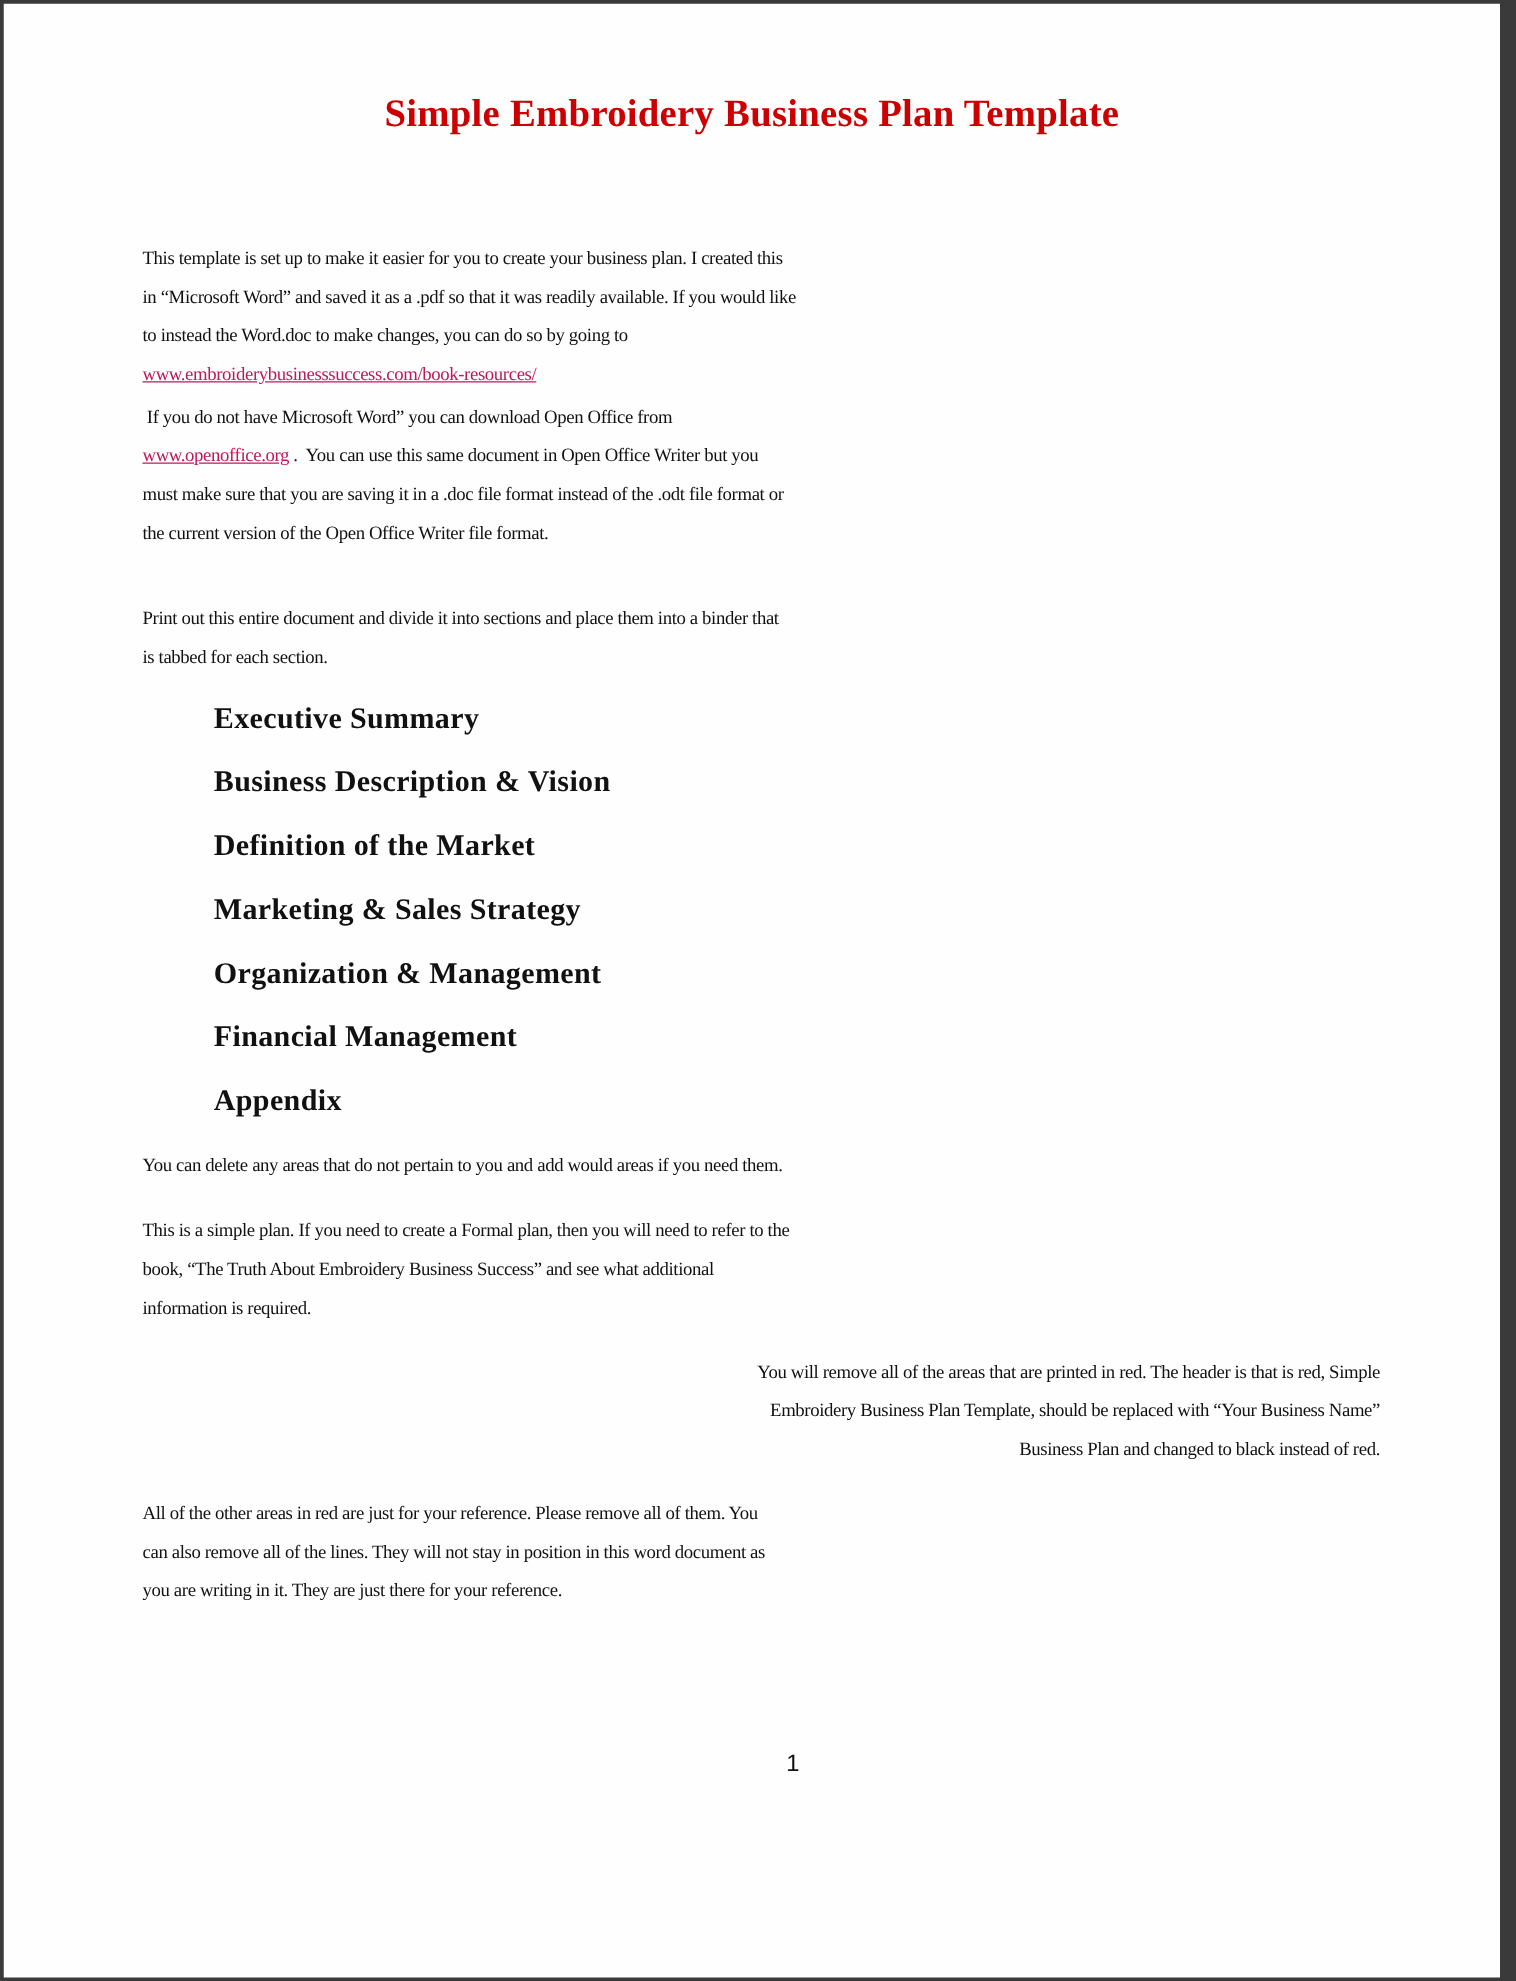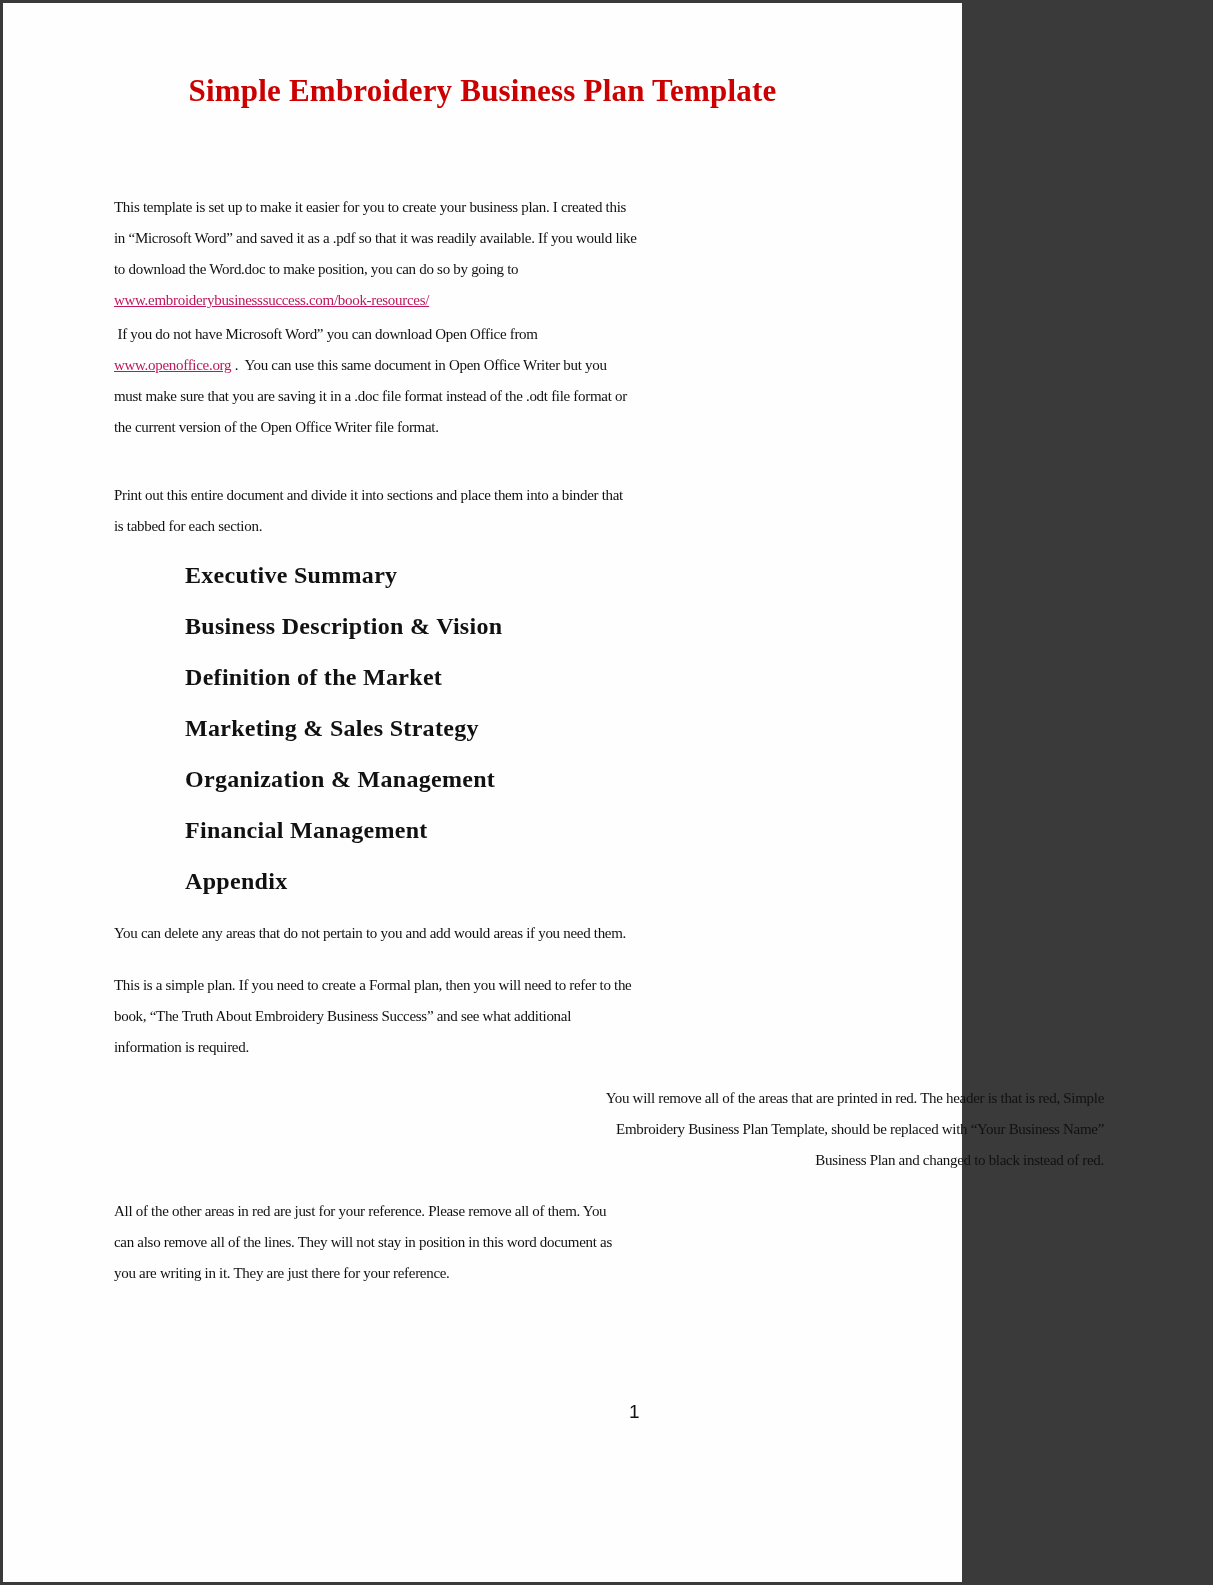--- a/index.html
+++ b/index.html
@@ -5,21 +5,21 @@
   html, body { margin: 0; padding: 0; }
   body {
     width: 1213px; height: 1585px;
     background: #3a3a3a;
     position: relative;
     overflow: hidden;
   }
   .page {
     position: absolute;
     left: 3px; top: 3px;
-    width: 959px; height: 1579px;
+    width: 1197px; height: 1579px;
     background: #fefefe;
     font-family: "Liberation Serif", "DejaVu Serif", serif;
     color: #111;
   }
   .title {
     position: absolute;
     left: 0; right: 0; top: 70px;
     text-align: center;
     color: #cc0000;
     font-size: 31px;
@@ -30,21 +30,21 @@
     position: absolute;
     left: 111px;
     width: 990px;
     font-size: 15px;
     line-height: 31px;
     letter-spacing: -0.3px;
   }
   .para a { color: #be185d; text-decoration: underline; }
   .section-item {
     position: absolute;
-    left: 182px;
+    left: 168px;
     font-size: 24px;
     font-weight: bold;
     letter-spacing: 0.3px;
   }
   .page-num {
     position: absolute;
     left: 626px; top: 1398px;
     font-family: "Liberation Sans", sans-serif;
     font-size: 19px;
   }
@@ -52,21 +52,21 @@
 </head>
 <body>
 
 <div class="page">
 
   <div class="title">Simple Embroidery Business Plan Template</div>
 
   <div class="para" style="top:189px;">
     <div>This template is set up to make it easier for you to create your business plan.  I created this</div>
     <div>in “Microsoft Word” and saved it as a .pdf so that it was readily available.  If you would like</div>
-    <div>to download the Word.doc to make position, you can do so by  going to</div>
+    <div>to instead the Word.doc to make changes, you can do so by  going to</div>
     <div><a href="#">www.embroiderybusinesssuccess.com/book-resources/</a></div>
   </div>
 
   <div class="para" style="top:316px;">
     <div style="white-space:pre;"> If you do not have Microsoft Word” you can download Open Office from</div>
     <div><a href="#">www.openoffice.org</a><span style="white-space:pre;"> .  You can use this same document in Open Office Writer but you</span></div>
     <div>must make sure that you are saving it in a .doc file format instead of the .odt file format or</div>
     <div>the current version of the Open Office Writer file format.</div>
   </div>
 

